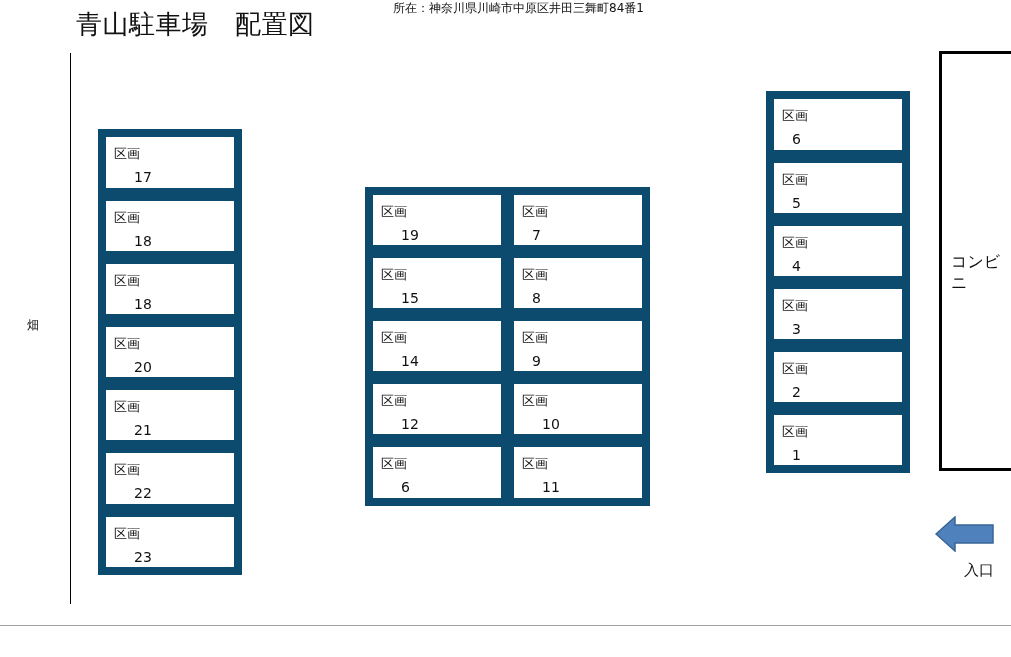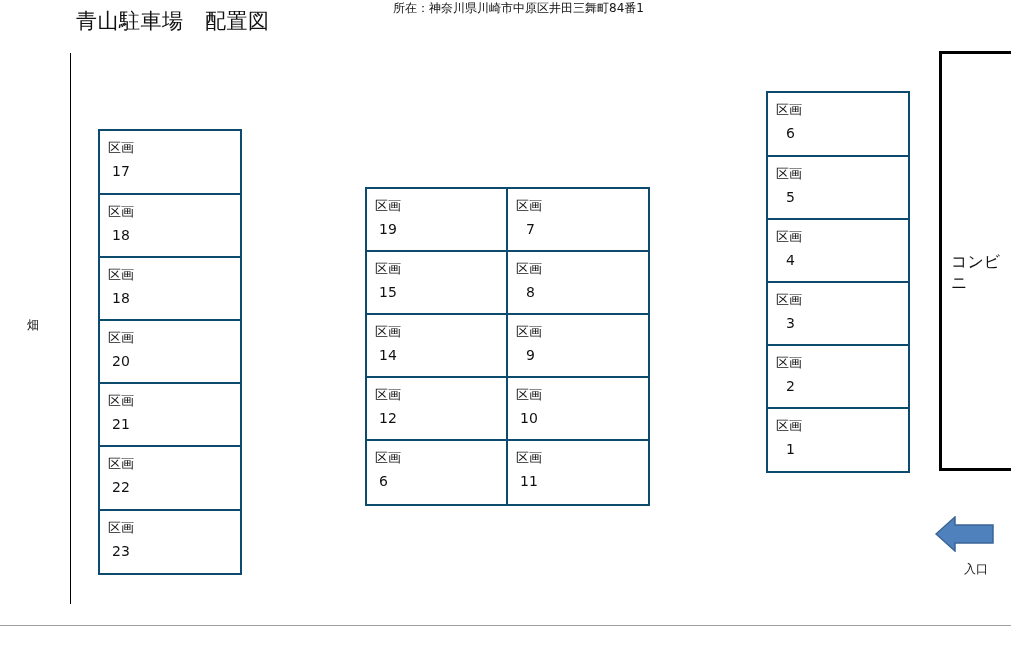--- a/index.html
+++ b/index.html
@@ -1,31 +1,31 @@
 <!DOCTYPE html>
 <html><head>
   <meta charset="utf-8">
   <style>
     html, body { margin:0; padding:0; background:#ffffff; }
     body { width:1011px; height:657px; position:relative; overflow:hidden;
            font-family:"DejaVu Sans", "Liberation Sans", sans-serif; color:#111; }
     .abs { position:absolute; }
-    .title { left:76px; top:7px; font-size:21px; letter-spacing:0.5px; white-space:pre; }
+    .title { left:76px; top:7px; font-size:26px; letter-spacing:0.5px; white-space:pre; }
     .address { left:393px; top:0; font-size:12px; white-space:pre; }
     .field-label { left:27px; top:317px; font-size:12px; }
     .vline { left:70px; top:53px; width:1px; height:551px; background:#000; }
     .hrule { left:0; top:625px; width:1011px; height:1px; background:#a0a0a0; }
-    .stall { position:absolute; box-sizing:border-box; border:2px solid #0c4a6e; background:#fff; }
+    .stall { position:absolute; box-sizing:border-box; border:8px solid #0c4a6e; background:#fff; }
     .stall .lbl { position:absolute; left:8px; top:8px; font-size:13px; }
-    .stall .num { position:absolute; left:12px; top:32px; font-size:14px; }
+    .stall .num { position:absolute; left:28px; top:32px; font-size:14px; }
     .store { left:939px; top:51px; width:80px; height:420px; box-sizing:border-box;
              border:3px solid #000; border-right:none; background:#fff; }
     .store-label { left:951px; top:252px; font-size:16px; }
     .arrow { left:935px; top:516px; width:60px; height:36px; }
-    .entrance-label { left:964px; top:561px; font-size:12px; }
+    .entrance-label { left:964px; top:561px; font-size:15px; }
   </style>
 </head>
 <body>
 
 <div class="abs title">青山駐車場　配置図</div>
 <div class="abs address">所在：神奈川県川崎市中原区井田三舞町84番1</div>
 
 <div class="abs field-label">畑</div>
 <div class="abs vline"></div>
 

